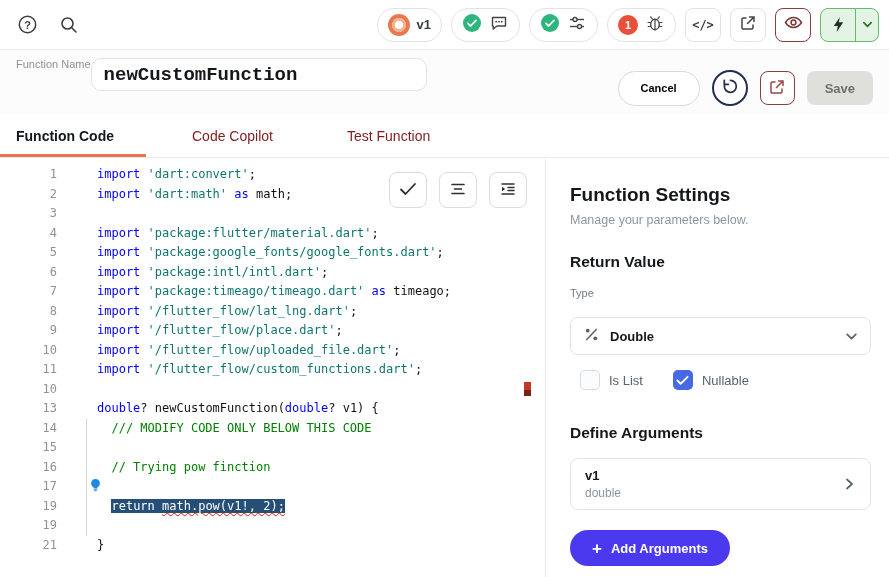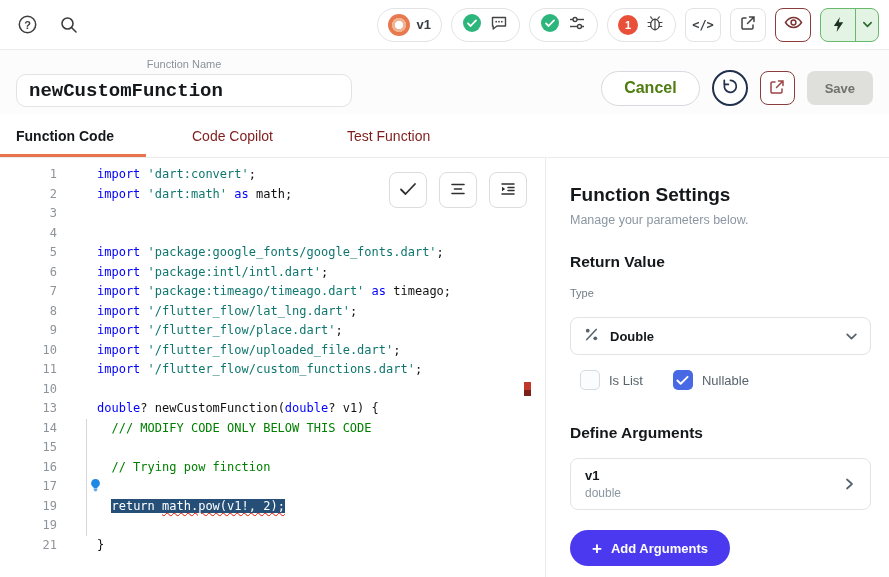--- a/index.html
+++ b/index.html
@@ -31,28 +31,28 @@
   .code-glyph { font-size: 12px; font-weight: 700; color: #3a3f44; font-family: "DejaVu Sans Mono", monospace; }
   .run-split { height: 34px; display: flex; align-items: stretch; border: 1.5px solid var(--run-border);
     border-radius: 8px; background: var(--run-bg); overflow: hidden; cursor: pointer; }
   .run-main { width: 34px; display: flex; align-items: center; justify-content: center; }
   .run-divider { width: 1px; background: var(--run-border); }
   .run-caret { width: 22px; display: flex; align-items: center; justify-content: center; }
 
   
   .header { height: 64px; flex: none; display: flex; align-items: flex-start;
     padding: 8px 16px 0 16px; background: #fcfcfc; }
-  .fn-group { display: flex; flex-direction: column; align-items: center; }
+  .fn-group { display: flex; flex-direction: row; }
   .fn-label { font-size: 11px; color: #8a929a; margin-bottom: 4px; }
   .fn-input { width: 336px; height: 33px; border: 1px solid #e3e3e3; border-radius: 10px;
     padding: 0 12px; font-family: Liberation Mono, monospace;
     font-size: 19px; font-weight: 700; color: #14181b; background: #fff; outline: none; }
   .header-actions { margin-left: auto; display: flex; align-items: center; gap: 12px; margin-top: 12px; }
   .btn-cancel { height: 35px; padding: 0 22px; border: 1px solid #d6dade; border-radius: 18px;
-    background: #fff; font-family: inherit; font-size: 16px; font-weight: 700; color: #4d7c0f; cursor: pointer; }
+    background: #fff; font-family: inherit; font-size: 11px; font-weight: 700; color: #000000; cursor: pointer; }
   .btn-revert { width: 36px; height: 36px; border-radius: 50%; border: 2px solid #22304d;
     background: #fff; display: flex; align-items: center; justify-content: center; cursor: pointer; }
   .btn-open { width: 35px; height: 34px; border: 1.5px solid var(--maroon); border-radius: 8px;
     background: #fff; display: flex; align-items: center; justify-content: center; cursor: pointer; }
   .btn-save { height: 34px; padding: 0 18px; border: none; border-radius: 8px;
     background: #dfdfdc; color: #70706d; font-family: inherit; font-size: 13px;
     font-weight: 700; cursor: default; }
 
   
   .tabs { height: 44px; flex: none; display: flex; align-items: stretch;
@@ -232,21 +232,21 @@
     <div class="tab">Test Function</div>
   </div>
 
   <div class="main">
 
     <div class="editor">
       <div class="code-lines">
           <div class="code-line"><span class="gutter">1</span><span class="content"><span class="tok-kw">import</span><span class="tok-pl"> </span><span class="tok-str">'dart:convert'</span><span class="tok-pl">;</span></span></div>
           <div class="code-line"><span class="gutter">2</span><span class="content"><span class="tok-kw">import</span><span class="tok-pl"> </span><span class="tok-str">'dart:math'</span><span class="tok-pl"> </span><span class="tok-kw">as</span><span class="tok-pl"> math;</span></span></div>
           <div class="code-line"><span class="gutter">3</span><span class="content"></span></div>
-          <div class="code-line"><span class="gutter">4</span></div>
+          <div class="code-line"><span class="gutter">4</span><span class="content"><span class="tok-kw">import</span><span class="tok-pl"> </span><span class="tok-str">'package:flutter/material.dart'</span><span class="tok-pl">;</span></span></div>
           <div class="code-line"><span class="gutter">5</span><span class="content"><span class="tok-kw">import</span><span class="tok-pl"> </span><span class="tok-str">'package:google_fonts/google_fonts.dart'</span><span class="tok-pl">;</span></span></div>
           <div class="code-line"><span class="gutter">6</span><span class="content"><span class="tok-kw">import</span><span class="tok-pl"> </span><span class="tok-str">'package:intl/intl.dart'</span><span class="tok-pl">;</span></span></div>
           <div class="code-line"><span class="gutter">7</span><span class="content"><span class="tok-kw">import</span><span class="tok-pl"> </span><span class="tok-str">'package:timeago/timeago.dart'</span><span class="tok-pl"> </span><span class="tok-kw">as</span><span class="tok-pl"> timeago;</span></span></div>
           <div class="code-line"><span class="gutter">8</span><span class="content"><span class="tok-kw">import</span><span class="tok-pl"> </span><span class="tok-str">'/flutter_flow/lat_lng.dart'</span><span class="tok-pl">;</span></span></div>
           <div class="code-line"><span class="gutter">9</span><span class="content"><span class="tok-kw">import</span><span class="tok-pl"> </span><span class="tok-str">'/flutter_flow/place.dart'</span><span class="tok-pl">;</span></span></div>
           <div class="code-line"><span class="gutter">10</span><span class="content"><span class="tok-kw">import</span><span class="tok-pl"> </span><span class="tok-str">'/flutter_flow/uploaded_file.dart'</span><span class="tok-pl">;</span></span></div>
           <div class="code-line"><span class="gutter">11</span><span class="content"><span class="tok-kw">import</span><span class="tok-pl"> </span><span class="tok-str">'/flutter_flow/custom_functions.dart'</span><span class="tok-pl">;</span></span></div>
           <div class="code-line"><span class="gutter">10</span><span class="content"></span></div>
           <div class="code-line"><span class="gutter">13</span><span class="content"><span class="tok-kw">double</span><span class="tok-pl">? newCustomFunction(</span><span class="tok-kw">double</span><span class="tok-pl">? v1) {</span></span></div>
           <div class="code-line"><span class="guide"></span><span class="gutter">14</span><span class="content"><span class="tok-cm">  /// MODIFY CODE ONLY BELOW THIS CODE</span></span></div>

